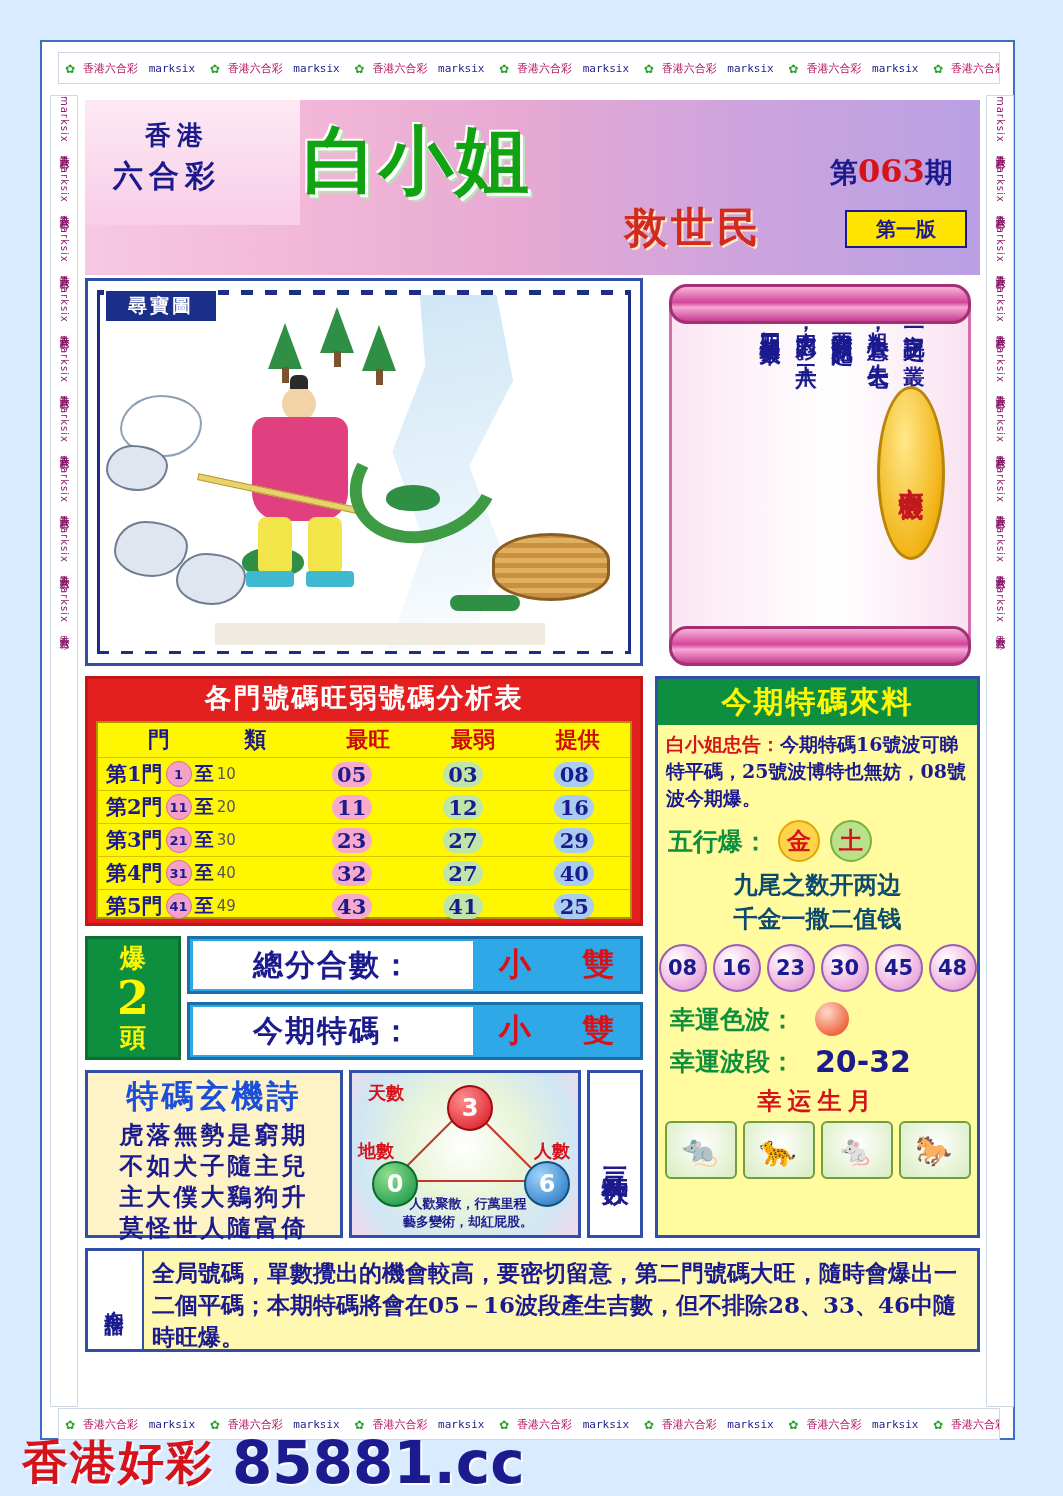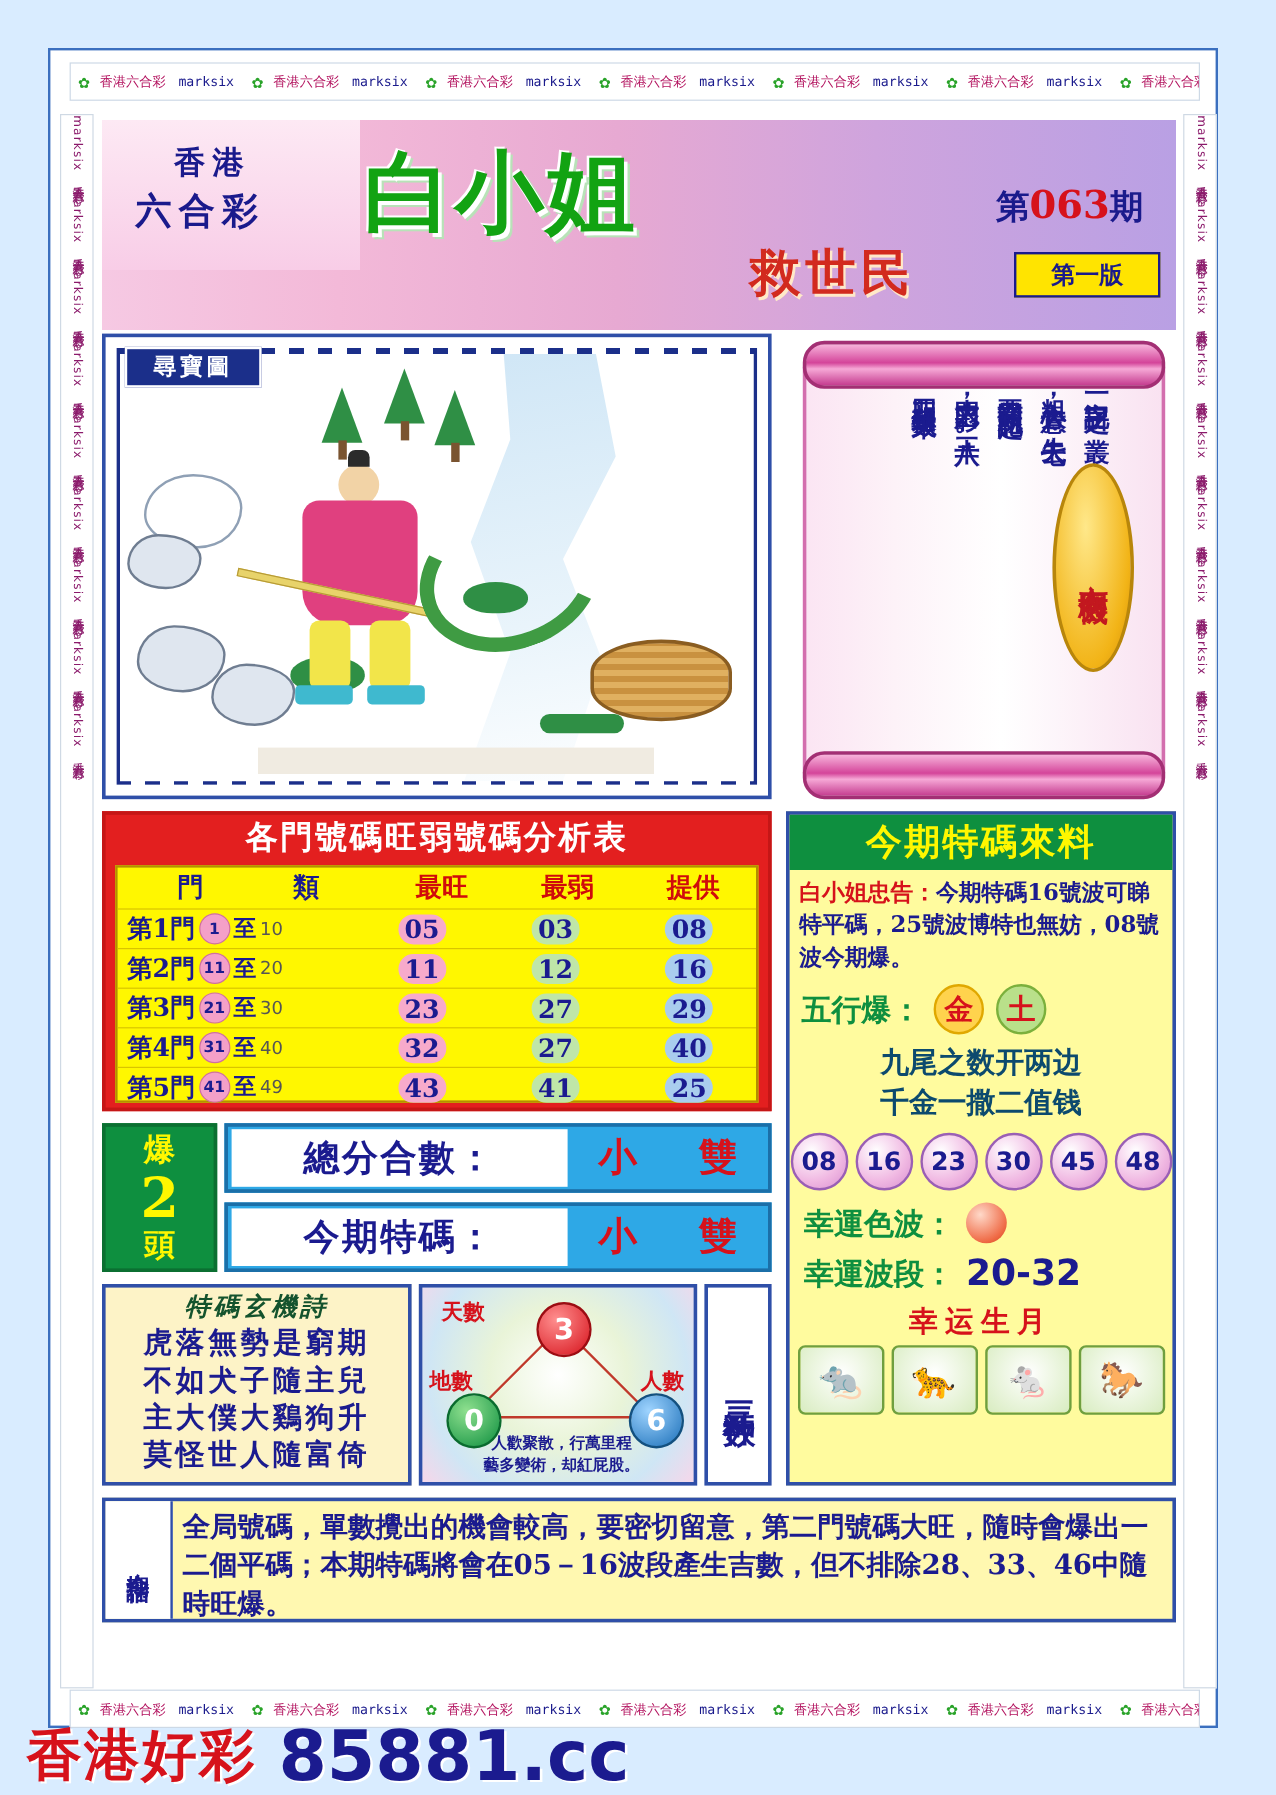--- a/index.html
+++ b/index.html
@@ -122,21 +122,21 @@
   .sp-wuxing .lbl{font-size:25px;font-weight:bold;color:#0e8f3f;font-family:"DejaVu Serif",serif;}
   .wx{width:38px;height:38px;border-radius:50%;display:flex;align-items:center;justify-content:center;
       font-size:24px;font-weight:bold;color:#d6121b;font-family:"DejaVu Serif",serif;}
   .wx.g{background:#ffd34d;border:2px solid #e0a800;}
   .wx.t{background:#b9e08a;border:2px solid #7bb03c;}
   .sp-poem{padding:4px 8px;font-size:24px;line-height:34px;color:#0c4a6e;font-weight:bold;font-family:"DejaVu Serif",serif;text-align:center;}
   .sp-nums{display:flex;justify-content:center;gap:6px;padding:4px 0 6px;}
   .nball{width:44px;height:44px;border-radius:50%;display:flex;align-items:center;justify-content:center;
          font-size:21px;font-weight:bold;color:#1b1b8f;font-family:"DejaVu Sans",sans-serif;border:2px solid #9a5fb5;
          background:radial-gradient(circle at 35% 30%,#ffffff,#f0b8e2 60%,#d98fd0);}
-  .sp-row{display:flex;align-items:center;gap:10px;padding:4px 12px;}
+  .sp-row{display:flex;align-items:center;gap:20px;padding:4px 12px;}
   .sp-row .lbl{font-size:25px;font-weight:bold;color:#0e8f3f;font-family:"DejaVu Serif",serif;}
   .colorball{width:34px;height:34px;border-radius:50%;background:radial-gradient(circle at 35% 30%,#ffd9c9,#ef6a45 70%,#d2401c);}
   .sp-row .val{font-size:30px;font-weight:bold;color:#1b1b8f;font-family:"DejaVu Sans",sans-serif;}
   .sp-zodiac-title{text-align:center;font-size:24px;font-weight:bold;color:#d6121b;font-family:"DejaVu Serif",serif;
                    letter-spacing:6px;padding-top:2px;}
   .zrow{display:flex;justify-content:center;gap:6px;padding:4px 6px;}
   .zcell{width:68px;height:54px;border:2px solid #6f9f3f;border-radius:6px;
          background:radial-gradient(circle at 50% 40%,#ffffff,#d8ecc0);display:flex;align-items:center;justify-content:center;font-size:30px;}
 
   
@@ -148,21 +148,21 @@
        display:flex;align-items:center;}
   .bar.b1{top:658px;}
   .bar.b2{top:724px;}
   .bar .lab{width:280px;background:#ffffff;height:48px;margin-left:3px;display:flex;align-items:center;justify-content:center;
             font-size:30px;font-weight:bold;color:#1b1b8f;font-family:"DejaVu Serif",serif;letter-spacing:2px;}
   .bar .v1,.bar .v2{flex:1;text-align:center;font-size:32px;font-weight:bold;color:#d6121b;font-family:"DejaVu Serif",serif;}
 
   
   .poembox{position:absolute;left:0;top:792px;width:258px;height:168px;background:#fdf3c7;border:3px solid #2f4fa8;box-sizing:border-box;
            display:flex;flex-direction:column;align-items:center;}
-  .poembox .t{font-size:21px;font-weight:bold;color:#14532d;font-family:"DejaVu Serif",serif;letter-spacing:3px;padding:2px 0 0;font-style:italic;}
+  .poembox .t{font-size:32px;font-weight:bold;color:#1d4ed8;font-family:"DejaVu Serif",serif;letter-spacing:3px;padding:2px 0 0;}
   .poembox .l{font-size:24px;font-weight:bold;color:#1b1b8f;font-family:"DejaVu Serif",serif;letter-spacing:3px;line-height:31px;}
 
   
   .tribox{position:absolute;left:264px;top:792px;width:232px;height:168px;
           background:radial-gradient(circle at 50% 45%,#ffffff 0%,#e9f4d8 40%,#cfe6f5 75%,#f6d7ea 100%);
           border:3px solid #2f4fa8;box-sizing:border-box;}
   .tri-lbl{position:absolute;font-size:18px;font-weight:bold;color:#d6121b;font-family:"DejaVu Serif",serif;text-align:center;}
   .tnode{position:absolute;width:42px;height:42px;border-radius:50%;display:flex;align-items:center;justify-content:center;
          font-size:24px;font-weight:bold;color:#ffffff;font-family:"DejaVu Sans",sans-serif;}
   .tnode.r{background:radial-gradient(circle at 35% 30%,#ff8f8f,#d6121b);border:2px solid #9c0c12;}

